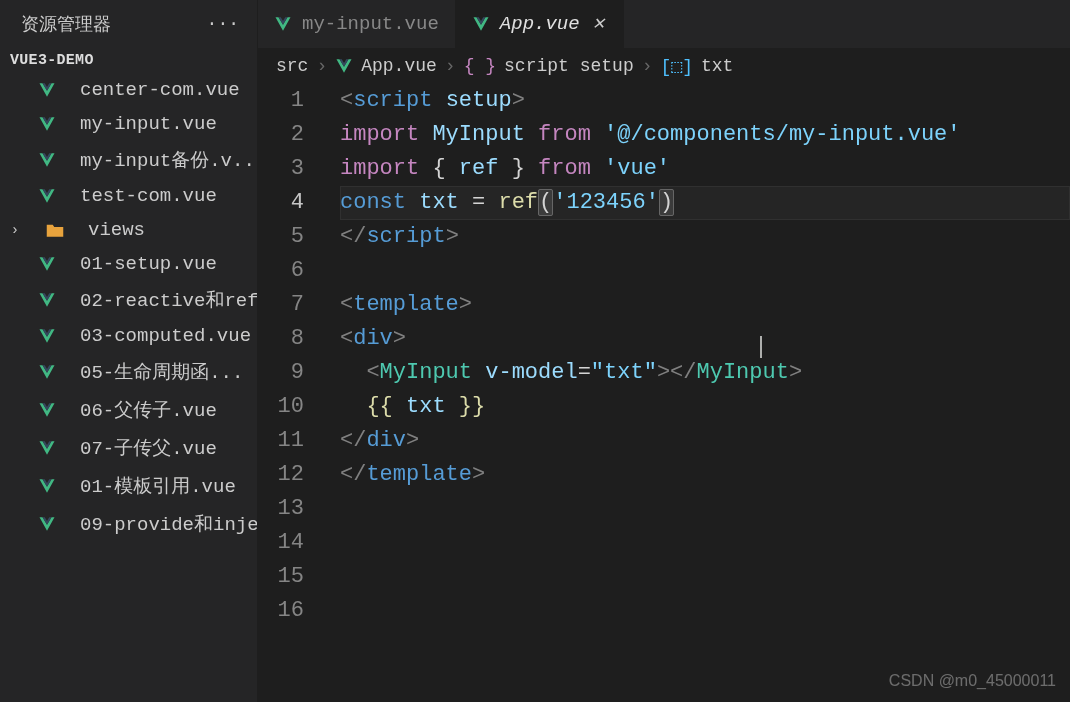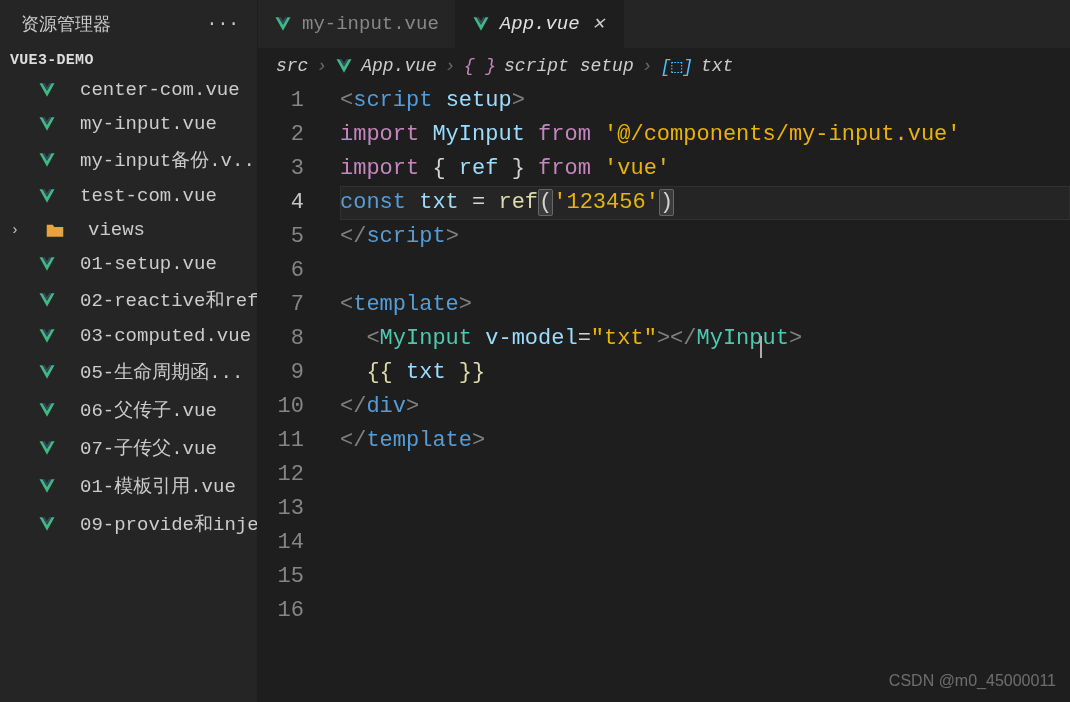--- a/index.html
+++ b/index.html
@@ -114,21 +114,20 @@
   padding: 2px;
 }
 .breadcrumb {
   display: flex;
   align-items: center;
   gap: 8px;
   padding: 6px 18px;
   font-size: 18px;
   color: #ccc;
   height: 36px;
-  font-style: italic;
 }
 .breadcrumb .sep { color: #666; }
 .brace-icon { color: #c586c0; }
 .sym-icon { color: #4fc1ff; }
 .editor {
   flex: 1;
   font-family: Consolas, 'Courier New', monospace;
   font-size: 22px;
   line-height: 34px;
   display: flex;
@@ -149,21 +148,21 @@
   color: #d4d4d4;
 }
 .code-line { height: 34px; white-space: pre; }
 .code-line.active-line { background: rgba(255,255,255,0.035); box-shadow: inset 0 0 0 1px rgba(255,255,255,0.05); }
 .c-gray { color: #808080; }
 .c-blue { color: #569cd6; }
 .c-pink { color: #c586c0; }
 .c-lblue { color: #9cdcfe; }
 .c-teal { color: #4ec9b0; }
 .c-func { color: #dcdcaa; }
-.c-str { color: #eab308; }
+.c-str { color: #7dd3fc; }
 .c-white { color: #d4d4d4; }
 .c-paren-hl { background: rgba(255,255,255,0.1); border: 1px solid #666; border-radius: 2px; }
 .cursor-bar {
   position: absolute;
   width: 2px;
   height: 22px;
   background: #aeafad;
 }
 .watermark {
   position: absolute;
@@ -336,20 +335,21 @@
           <div class="line-no">16</div>
         </div>
       <div class="code">
         <div class="code-line"><span class="c-gray">&lt;</span><span class="c-blue">script</span> <span class="c-lblue">setup</span><span class="c-gray">&gt;</span></div>
         <div class="code-line"><span class="c-pink">import</span> <span class="c-lblue">MyInput</span> <span class="c-pink">from</span> <span class="c-str">'@/components/my-input.vue'</span></div>
         <div class="code-line"><span class="c-pink">import</span> <span class="c-white">{</span> <span class="c-lblue">ref</span> <span class="c-white">}</span> <span class="c-pink">from</span> <span class="c-str">'vue'</span></div>
         <div class="code-line active-line"><span class="c-blue">const</span> <span class="c-lblue">txt</span> <span class="c-white">=</span> <span class="c-func">ref</span><span class="c-paren-hl c-white">(</span><span class="c-str">'123456'</span><span class="c-paren-hl c-white">)</span></div>
         <div class="code-line"><span class="c-gray">&lt;/</span><span class="c-blue">script</span><span class="c-gray">&gt;</span></div>
         <div class="code-line"></div>
         <div class="code-line"><span class="c-gray">&lt;</span><span class="c-blue">template</span><span class="c-gray">&gt;</span></div>
+        <div class="code-line"><span class="c-gray">&lt;</span><span class="c-blue">div</span><span class="c-gray">&gt;</span></div>
         <div class="code-line">  <span class="c-gray">&lt;</span><span class="c-teal">MyInput</span> <span class="c-lblue">v-model</span><span class="c-white">=</span><span class="c-str">"txt"</span><span class="c-gray">&gt;&lt;/</span><span class="c-teal">MyInput</span><span class="c-gray">&gt;</span></div>
         <div class="code-line">  <span class="c-func">{{</span><span class="c-lblue"> txt </span><span class="c-func">}}</span></div>
         <div class="code-line"><span class="c-gray">&lt;/</span><span class="c-blue">div</span><span class="c-gray">&gt;</span></div>
         <div class="code-line"><span class="c-gray">&lt;/</span><span class="c-blue">template</span><span class="c-gray">&gt;</span></div>
         <div class="code-line"></div>
         <div class="code-line"></div>
         <div class="code-line"></div>
         <div class="code-line"></div>
         <div class="cursor-bar" style="top:252px;left:438px"></div>
       </div>

